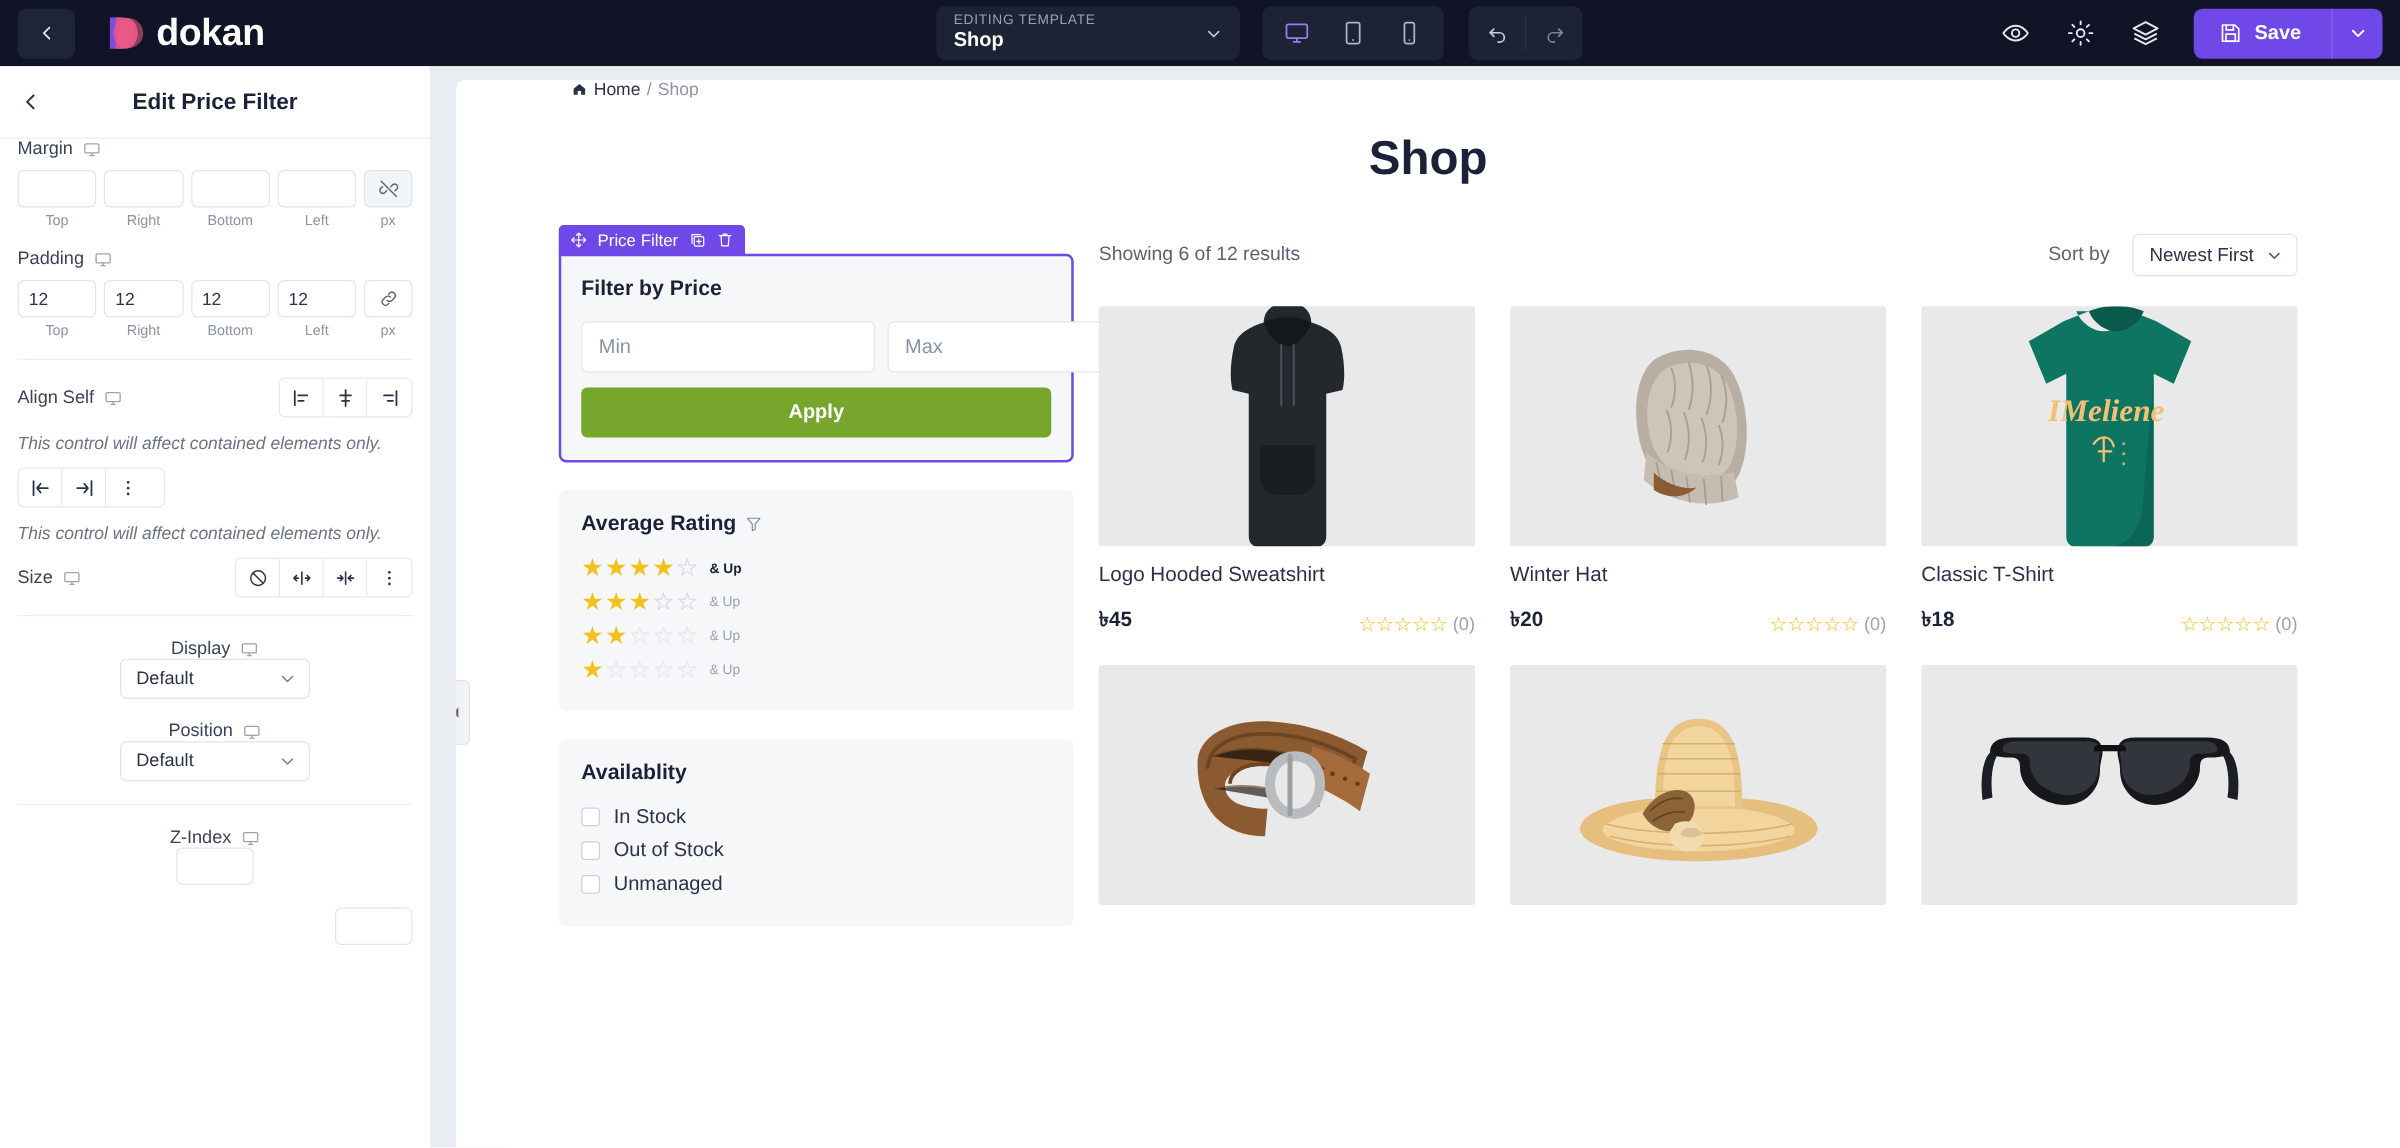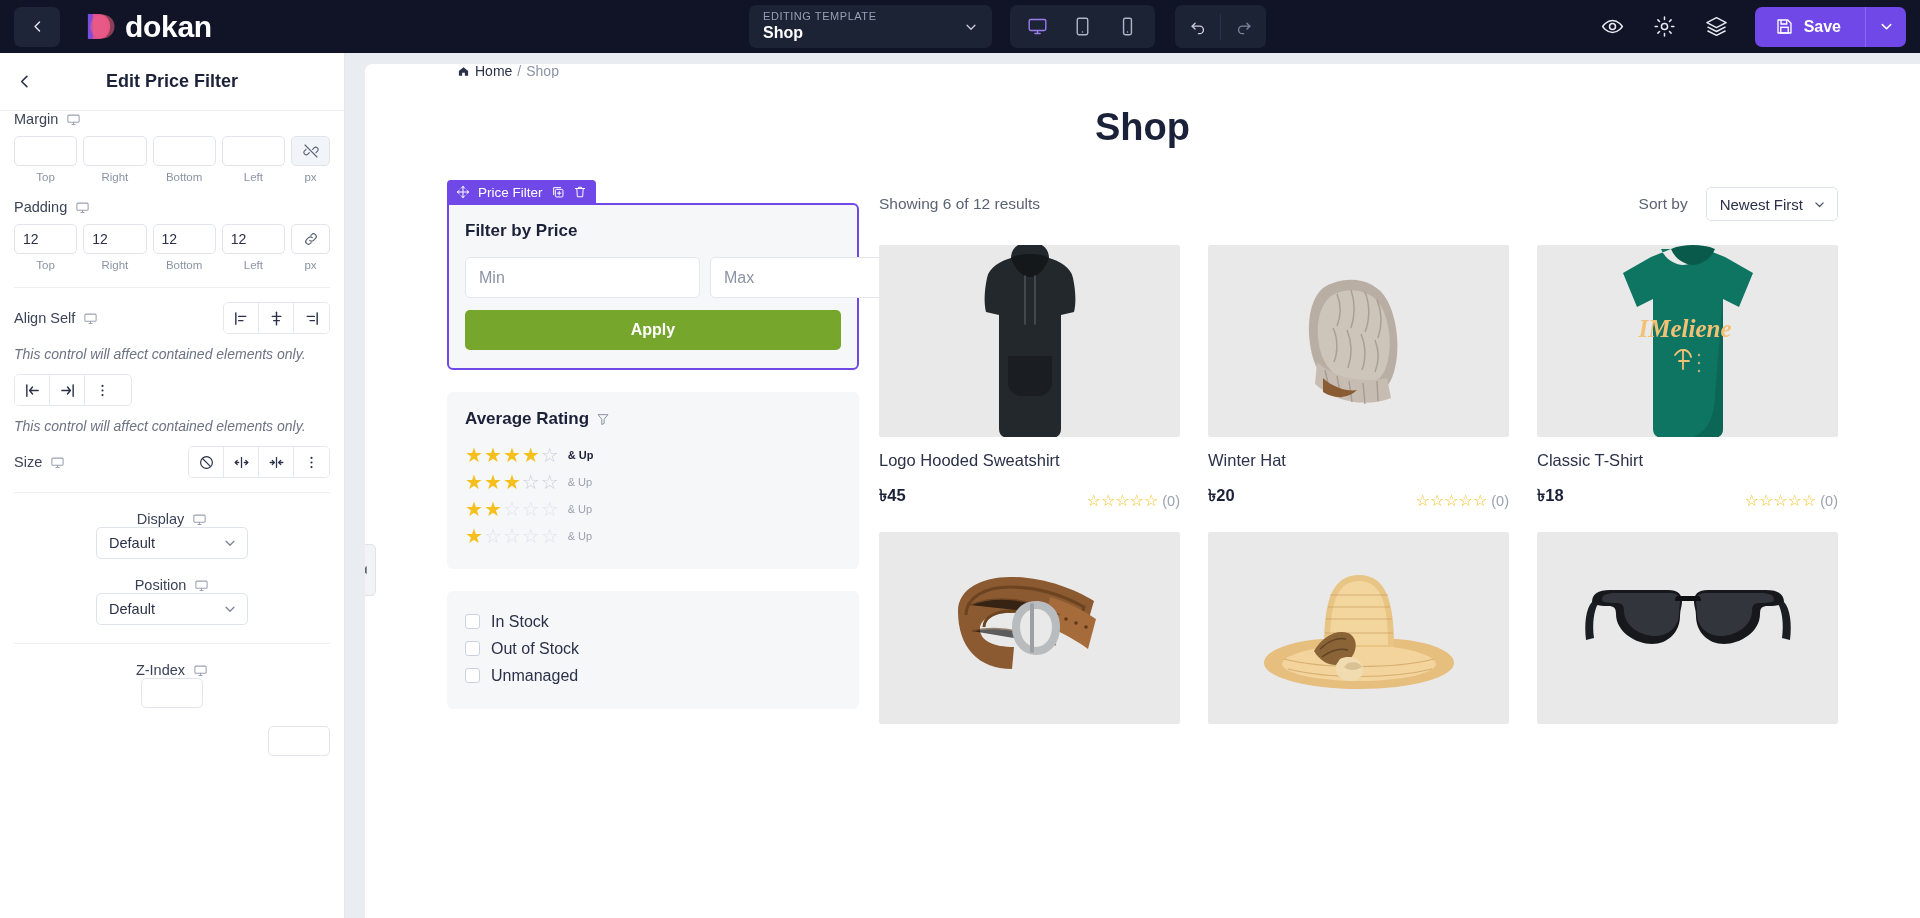--- a/index.html
+++ b/index.html
@@ -692,20 +692,21 @@
                 <span class="st-off-l">☆</span>
                 <span class="st-off-l">☆</span>
                 <span class="st-off-l">☆</span>
                 <span class="st-off-l">☆</span>
               </span>
             <span class="rate-txt">&amp; Up</span>
           </div>
         </div>
 
         <div class="f-card">
+          <div class="f-title">Availablity</div>
           <label class="chk-row">
             <span class="chk"></span>
             <span class="chk-lbl">In Stock</span>
           </label>
           <label class="chk-row">
             <span class="chk"></span>
             <span class="chk-lbl">Out of Stock</span>
           </label>
           <label class="chk-row">
             <span class="chk"></span>

